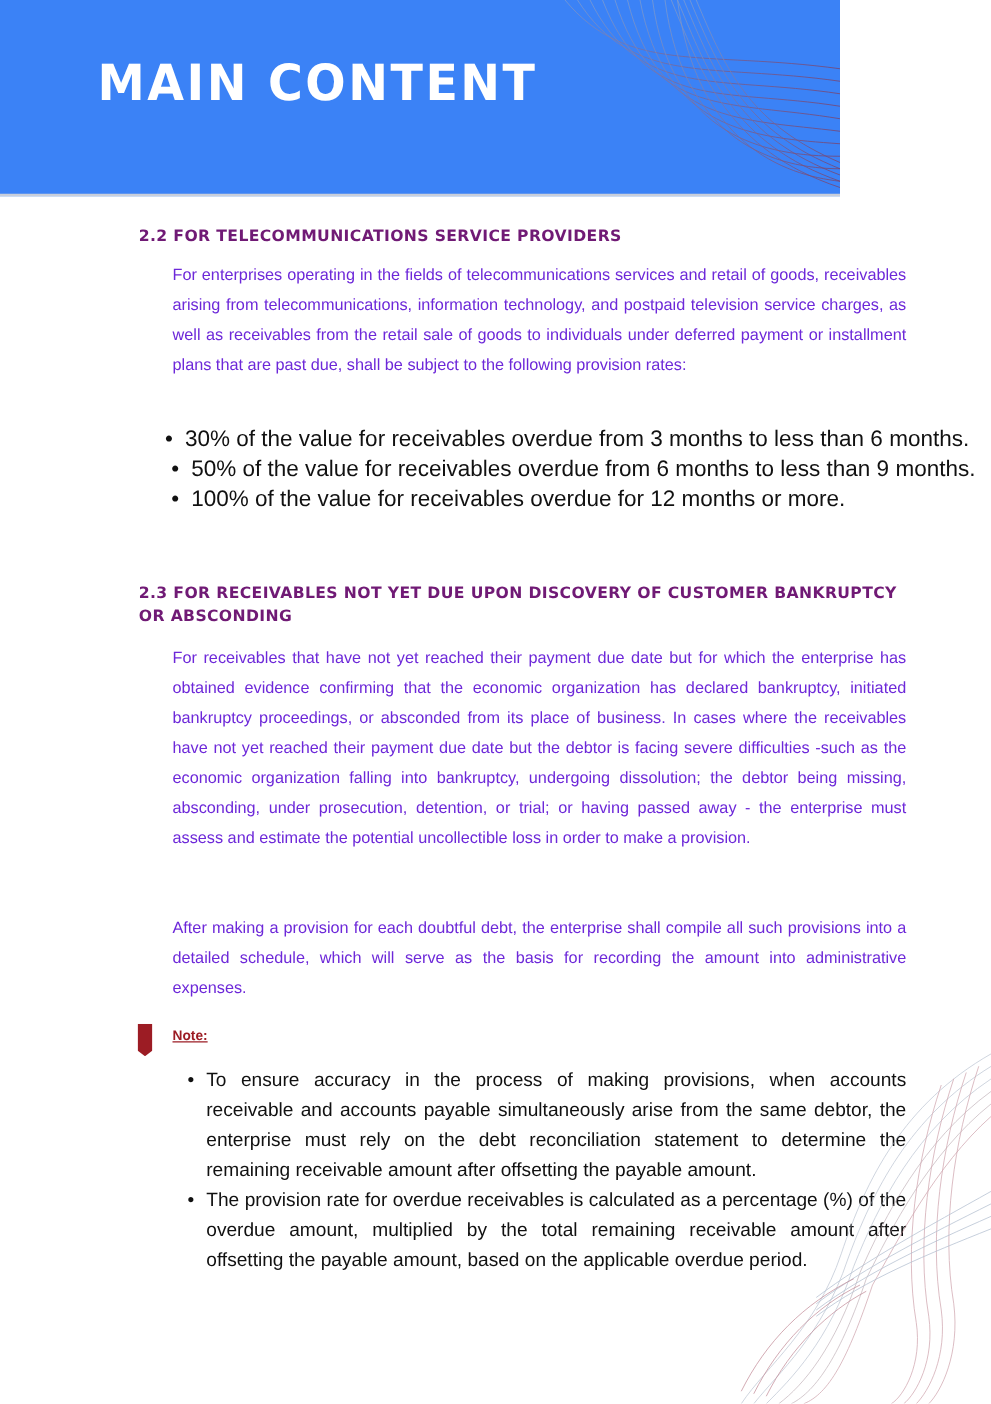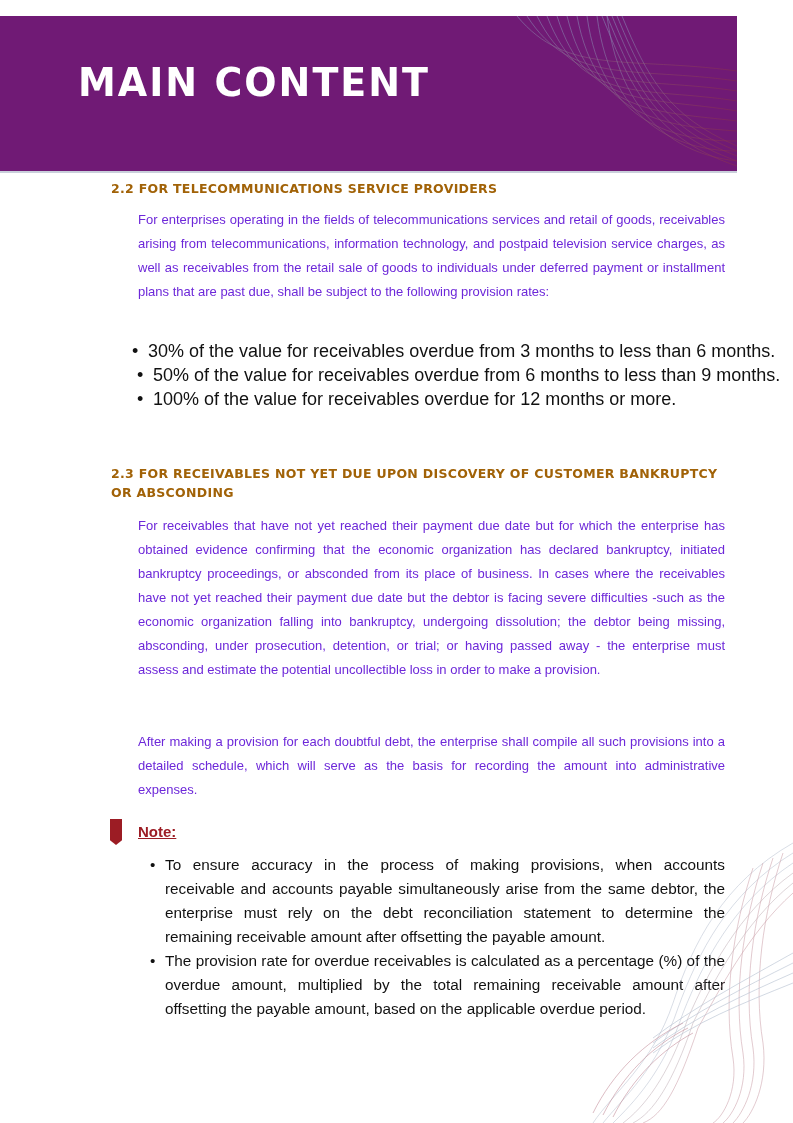--- a/index.html
+++ b/index.html
@@ -3,55 +3,54 @@
 <meta charset="utf-8">
 <style>
   html, body { margin: 0; padding: 0; }
   body {
     width: 793px; height: 1123px; position: relative; overflow: hidden;
     background: #ffffff;
     font-family: "Liberation Sans", sans-serif;
     color: #111111;
   }
   .header {
-    position: absolute; left: 0; top: 0; width: 737px; height: 155px;
-    background: #701a75;
+    position: absolute; left: 0; top: 0; width: 672px; height: 155px;
+    background: #3b82f6;
     border-bottom: 2px solid #c9cfdb;
-    margin-top: 16px;
   }
   .header-title {
     position: absolute; left: 78px; top: 44px;
     font-family: "DejaVu Sans", sans-serif; font-weight: bold;
     font-size: 38px; letter-spacing: 2px; color: #ffffff;
     transform: scaleY(1.05);
   }
   .wave-top { position: absolute; right: 0; top: 0; width: 230px; height: 155px; }
   .wave-bottom { position: absolute; right: 0; bottom: 0; width: 240px; height: 300px; }
   .section-heading {
     position: absolute; left: 111px; width: 630px;
     font-family: "DejaVu Sans", sans-serif; font-weight: bold;
-    font-size: 12.5px; color: #a16207; text-transform: uppercase;
+    font-size: 12.5px; color: #701a75; text-transform: uppercase;
     letter-spacing: 0.3px; line-height: 19px;
   }
   .para {
     position: absolute; left: 138px; width: 587px;
     font-size: 13px; line-height: 24px; text-align: justify;
     color: #6d28d9;
   }
   .bullets { position: absolute; left: 132px; margin: 0; padding: 0; list-style: none; }
   .bullets li { font-size: 18px; line-height: 24px; white-space: nowrap; }
   .bullets .dot { display: inline-block; width: 16px; }
   .note-marker {
     position: absolute; left: 110px; top: 819px; width: 12px; height: 26px;
     background: #9c1c24;
     clip-path: polygon(0 0, 100% 0, 100% 82%, 50% 100%, 0 82%);
   }
   .note-label {
     position: absolute; left: 138px; top: 823px;
-    font-size: 15px; font-weight: bold; color: #9c1c24; text-decoration: underline;
+    font-size: 11px; font-weight: bold; color: #9c1c24; text-decoration: underline;
   }
   .note-list { position: absolute; left: 150px; top: 853px; width: 575px; margin: 0; padding: 0; list-style: none; }
   .note-list li { position: relative; padding-left: 15px; font-size: 15.3px; line-height: 24px; text-align: justify; }
   .note-list li .dot { position: absolute; left: 0; top: 0; }
 </style>
 </head>
 <body>
 
 <div class="header">
   <div class="header-title">MAIN CONTENT</div>

